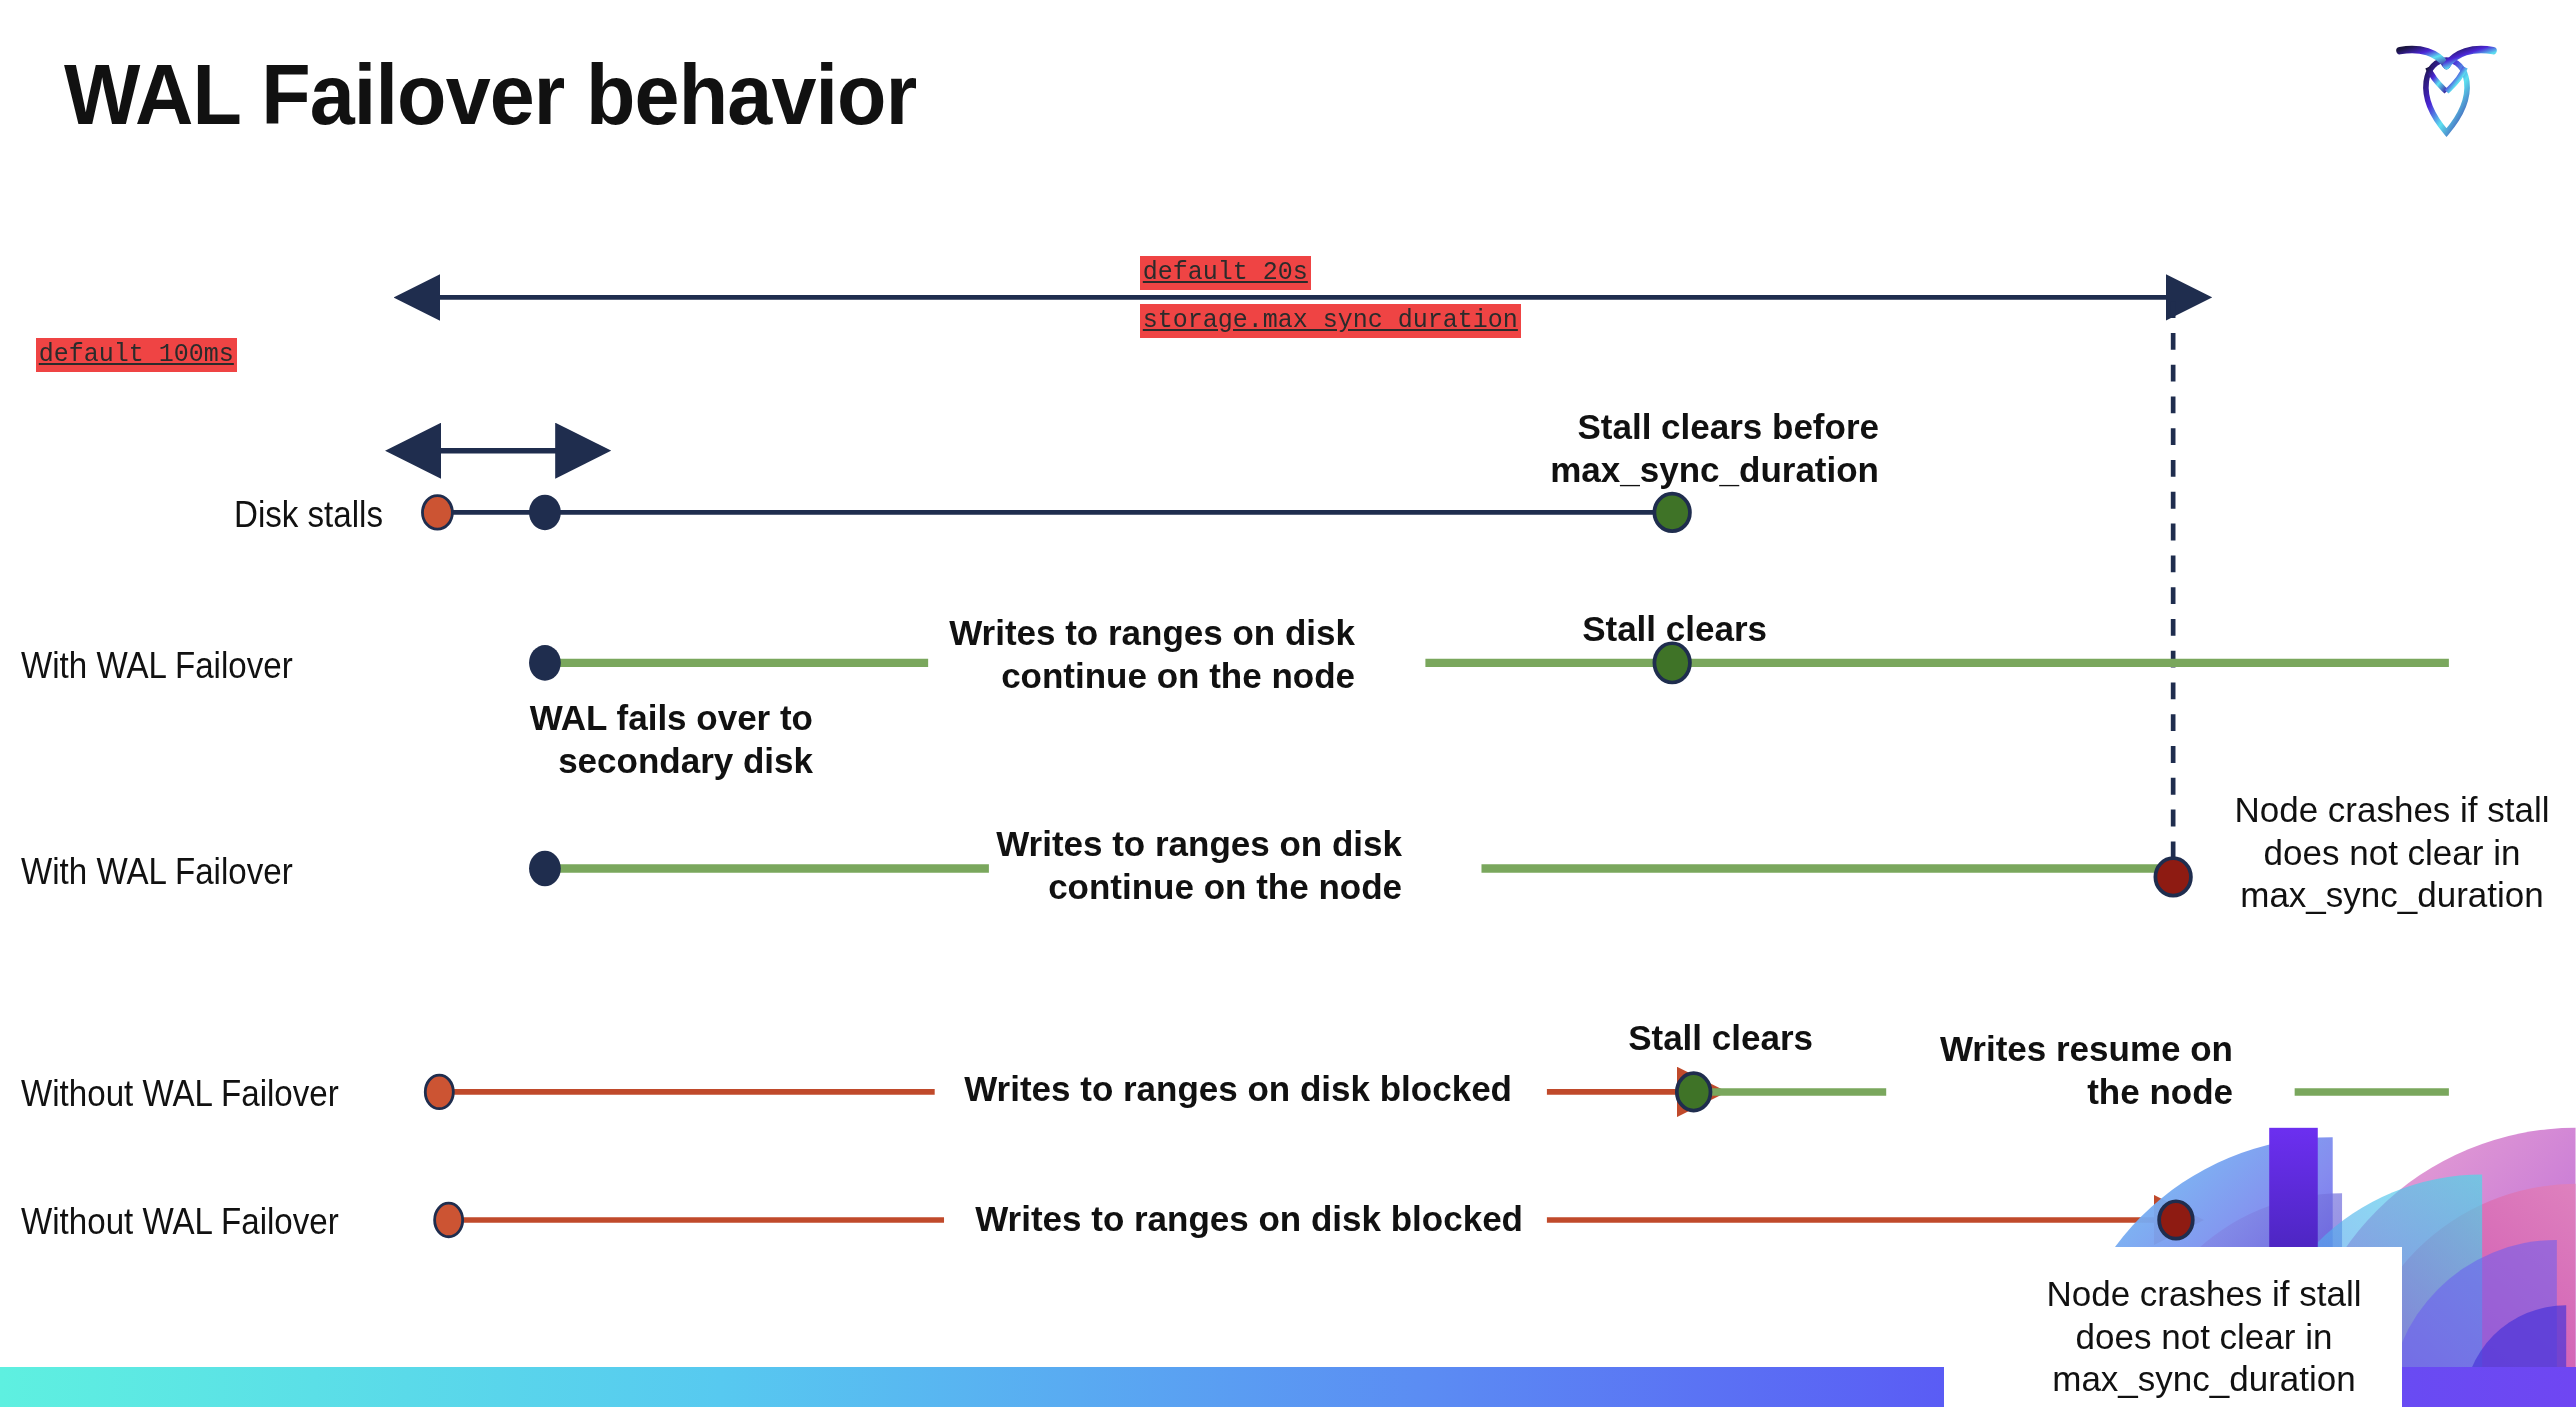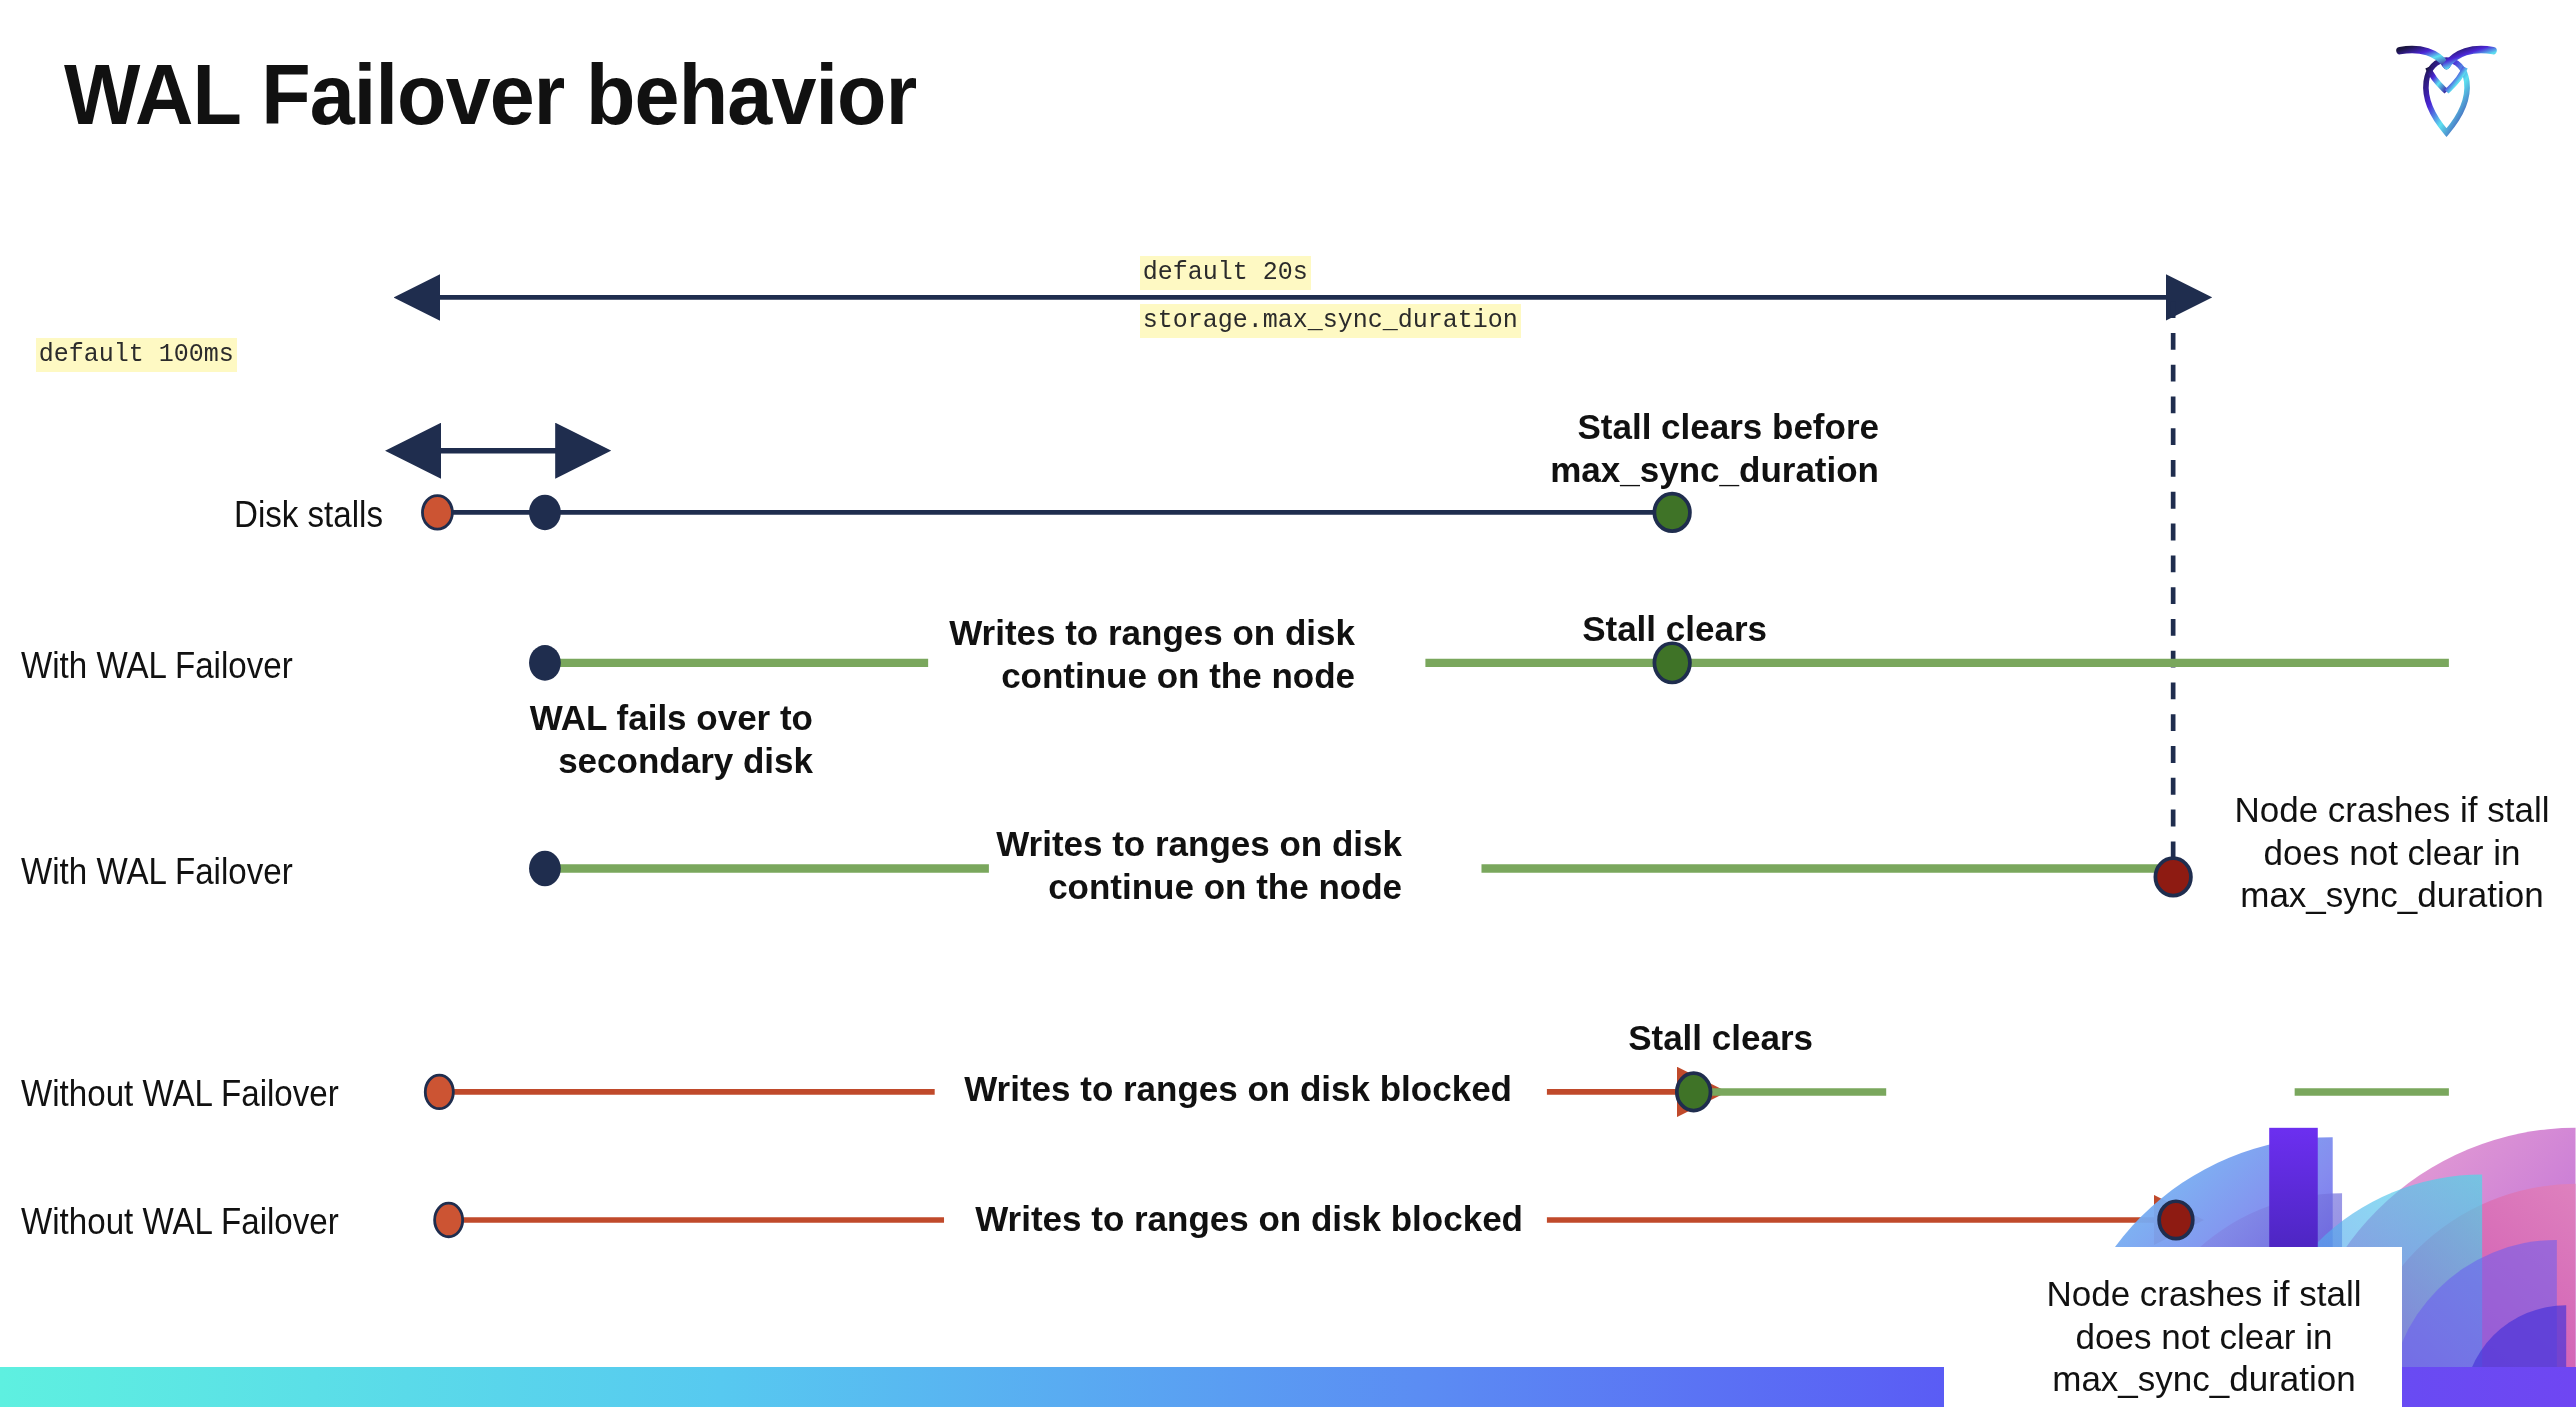--- a/index.html
+++ b/index.html
@@ -22,22 +22,22 @@
     white-space:nowrap;
   }
 
   
   .logo{position:absolute;left:2385px;top:28px;width:123px;height:131px;}
 
   
   .code{
     position:absolute;
     font-family:"Liberation Mono","DejaVu Sans Mono",monospace;
-    font-size:25px;color:#2b2b2b;background:#fef9c3;
-    white-space:nowrap;line-height:1.28;padding:0.9px 2.8px;
+    font-size:25px;color:#2b2b2b;background:#ef4444;
+    white-space:nowrap;line-height:1.28;padding:0.9px 2.8px;text-decoration:underline;
   }
 
   
   .vec{position:absolute;left:0;top:0;width:2576px;height:1408px;pointer-events:none;}
 
   
   .rowlabel{
     position:absolute;
     font-family:"Liberation Sans Narrow","Liberation Sans",sans-serif;
     font-size:36px;color:#111;white-space:nowrap;
@@ -227,20 +227,22 @@
 secondary disk</div>
 
   <div class="ann center" style="left:991px;top:823px;width:411px;">Writes to ranges on disk
 continue on the node</div>
   <div class="ann left" style="left:2219px;top:789px;width:346px;">Node crashes if stall
 does not clear in
 max_sync_duration</div>
 
   <div class="ann center" style="left:942px;top:1068px;width:570px;">Writes to ranges on disk  blocked</div>
   <div class="ann center" style="left:1533px;top:1017px;width:280px;">Stall clears</div>
+  <div class="ann center" style="left:1925px;top:1028px;width:308px;">Writes resume on
+the node</div>
 
   <div class="ann center" style="left:953px;top:1198px;width:570px;">Writes to ranges on disk  blocked</div>
 
   <div class="callout" style="left:1944px;top:1247px;width:458px;height:161px;padding:26px 0 0 73px;box-sizing:border-box;">
     <div class="ann left" style="width:374px;">Node crashes if stall
 does not clear in
 max_sync_duration</div>
   </div>
 
 </div>

